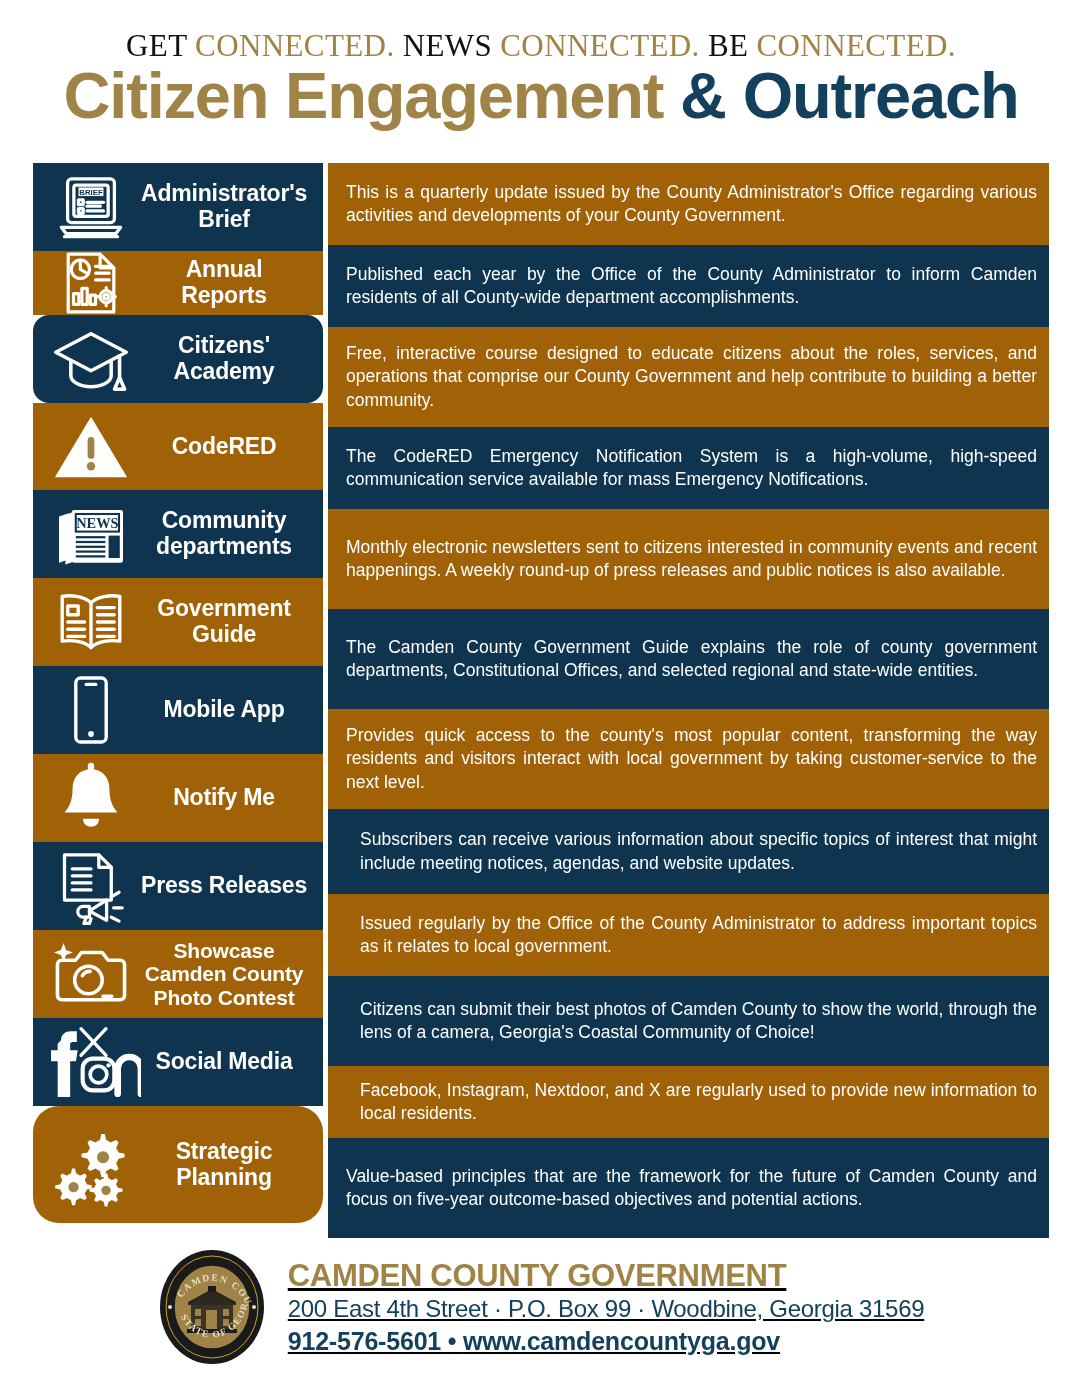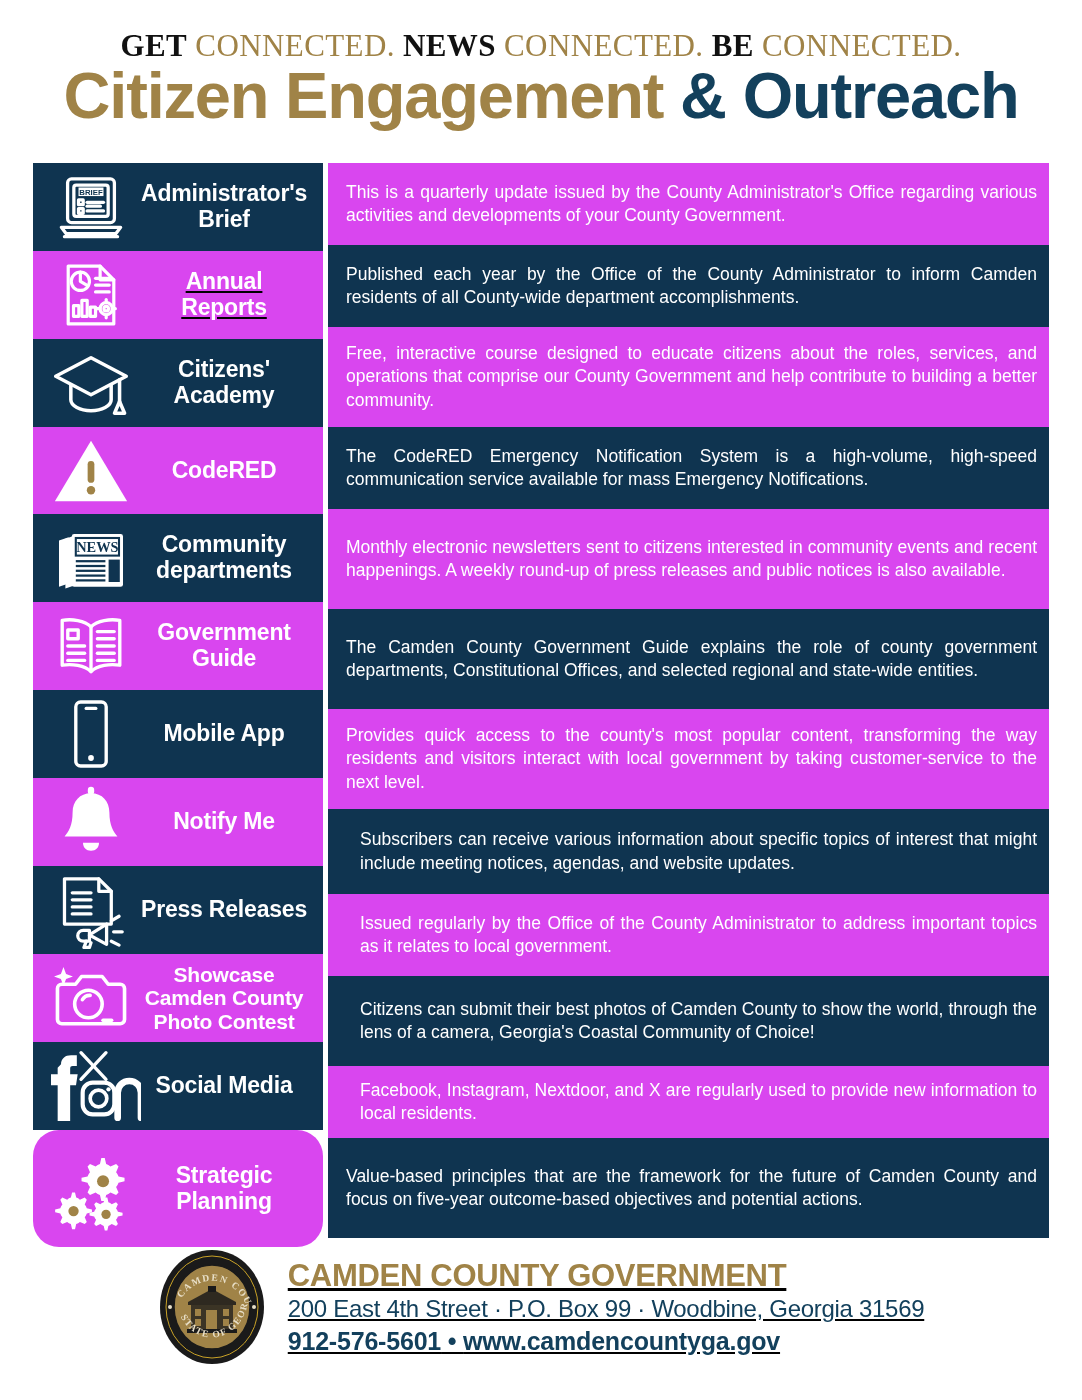--- a/index.html
+++ b/index.html
@@ -13,21 +13,21 @@
 
   
   .header { padding-top: 30px; text-align: center; }
   .tagline {
     font-family: "Liberation Serif", serif;
     font-size: 31px;
     letter-spacing: 0.4px;
     line-height: 1;
     white-space: nowrap;
   }
-  .tagline .kw { font-weight: bold; color: #111111; }
+  .tagline .kw { font-weight: normal; color: #111111; }
   .tagline .cw { font-weight: normal; color: #a08347; }
   .title {
     margin-top: 0;
     font-size: 65px;
     font-weight: bold;
     line-height: 1.08;
     letter-spacing: -1.2px;
     white-space: nowrap;
   }
   .title .gold { color: #a08347; }
@@ -48,21 +48,21 @@
     display: flex; align-items: center;
     padding: 4px 10px 4px 8px;
     overflow: hidden;
   }
   .rrow {
     display: flex; align-items: center;
     padding: 10px 12px 10px 18px;
     overflow: hidden;
   }
   .navy-bg { background: #0f3450; }
-  .gold-bg { background: #d946ef; }
+  .gold-bg { background: #a16207; }
 
   .icon-wrap {
     width: 100px; min-width: 100px;
     height: 100%;
     display: flex; align-items: center; justify-content: center;
   }
   .icon-wrap svg { display: block; }
 
   .lbl {
     flex: 1 1 auto;
@@ -155,21 +155,21 @@
       <rect x="34" y="52" width="6" height="6" stroke="#fff" fill="none" stroke-width="4.2" stroke-linecap="round" stroke-linejoin="round"></rect>
       <line x1="45" y1="44" x2="66" y2="44" stroke="#fff" fill="none" stroke-width="4.2" stroke-linecap="round" stroke-linejoin="round"></line>
       <line x1="45" y1="49" x2="62" y2="49" stroke="#fff" fill="none" stroke-width="4.2" stroke-linecap="round" stroke-linejoin="round"></line>
       <line x1="45" y1="55" x2="66" y2="55" stroke="#fff" fill="none" stroke-width="4.2" stroke-linecap="round" stroke-linejoin="round"></line>
       <path d="M12 76 h76 l-6 8 H18 Z" stroke="#fff" fill="none" stroke-width="4.2" stroke-linecap="round" stroke-linejoin="round"></path>
       <line x1="16" y1="88" x2="84" y2="88" stroke="#fff" fill="none" stroke-width="4.2" stroke-linecap="round" stroke-linejoin="round"></line>
     </svg>
           </div>
           <div class="lbl"><span>Administrator's</span><br><span>Brief</span></div>
         </div>
-        <div class="lrow gold-bg" style="height: 88px; text-decoration: underline;">
+        <div class="lrow gold-bg" style="height: 64px;">
           <div class="icon-wrap">
             <svg viewBox="0 0 100 100" width="76" height="76">
       <path d="M20 12 h42 l18 18 v58 H20 Z" stroke="#fff" fill="none" stroke-width="4.2" stroke-linecap="round" stroke-linejoin="round"></path>
       <path d="M62 12 v18 h18" stroke="#fff" fill="none" stroke-width="4.2" stroke-linecap="round" stroke-linejoin="round"></path>
       <circle cx="36" cy="32" r="12" stroke="#fff" fill="none" stroke-width="4.2" stroke-linecap="round" stroke-linejoin="round"></circle>
       <path d="M36 32 L36 20 M36 32 L46 38" stroke="#fff" fill="none" stroke-width="4.2" stroke-linecap="round" stroke-linejoin="round"></path>
       <line x1="56" y1="28" x2="74" y2="28" stroke="#fff" fill="none" stroke-width="4.2" stroke-linecap="round" stroke-linejoin="round"></line>
       <line x1="56" y1="37" x2="74" y2="37" stroke="#fff" fill="none" stroke-width="4.2" stroke-linecap="round" stroke-linejoin="round"></line>
       <line x1="56" y1="46" x2="74" y2="46" stroke="#fff" fill="none" stroke-width="4.2" stroke-linecap="round" stroke-linejoin="round"></line>
       <rect x="27" y="64" width="7" height="14" stroke="#fff" fill="none" stroke-width="4.2" stroke-linecap="round" stroke-linejoin="round"></rect>
@@ -180,21 +180,21 @@
       <g stroke="#fff" fill="none" stroke-width="4.2" stroke-linecap="round" stroke-linejoin="round">
         <line x1="70" y1="56" x2="70" y2="60"></line>
                 <line x1="70" y1="76" x2="70" y2="80"></line>
         <line x1="58" y1="68" x2="62" y2="68"></line>
                 <line x1="78" y1="68" x2="82" y2="68"></line>
       </g>
     </svg>
           </div>
           <div class="lbl"><span>Annual Reports</span></div>
         </div>
-        <div class="lrow navy-bg" style="height: 88px;">
+        <div class="lrow navy-bg" style="height: 88px; border-radius: 16px;">
           <div class="icon-wrap">
             <svg viewBox="0 0 100 100" width="84" height="84">
       <path d="M50 20 L92 42 L50 64 L8 42 Z" stroke="#fff" fill="none" stroke-width="4.2" stroke-linecap="round" stroke-linejoin="round"></path>
       <path d="M26 52 v18 c0 7 11 13 24 13 s24-6 24-13 V52" stroke="#fff" fill="none" stroke-width="4.2" stroke-linecap="round" stroke-linejoin="round"></path>
       <path d="M84 46 v26" stroke="#fff" fill="none" stroke-width="4.2" stroke-linecap="round" stroke-linejoin="round"></path>
       <path d="M84 72 l-6 14 h12 z" stroke="#fff" fill="none" stroke-width="4.2" stroke-linecap="round" stroke-linejoin="round"></path>
     </svg>
           </div>
           <div class="lbl"><span>Citizens'</span><br><span>Academy</span></div>
         </div>

